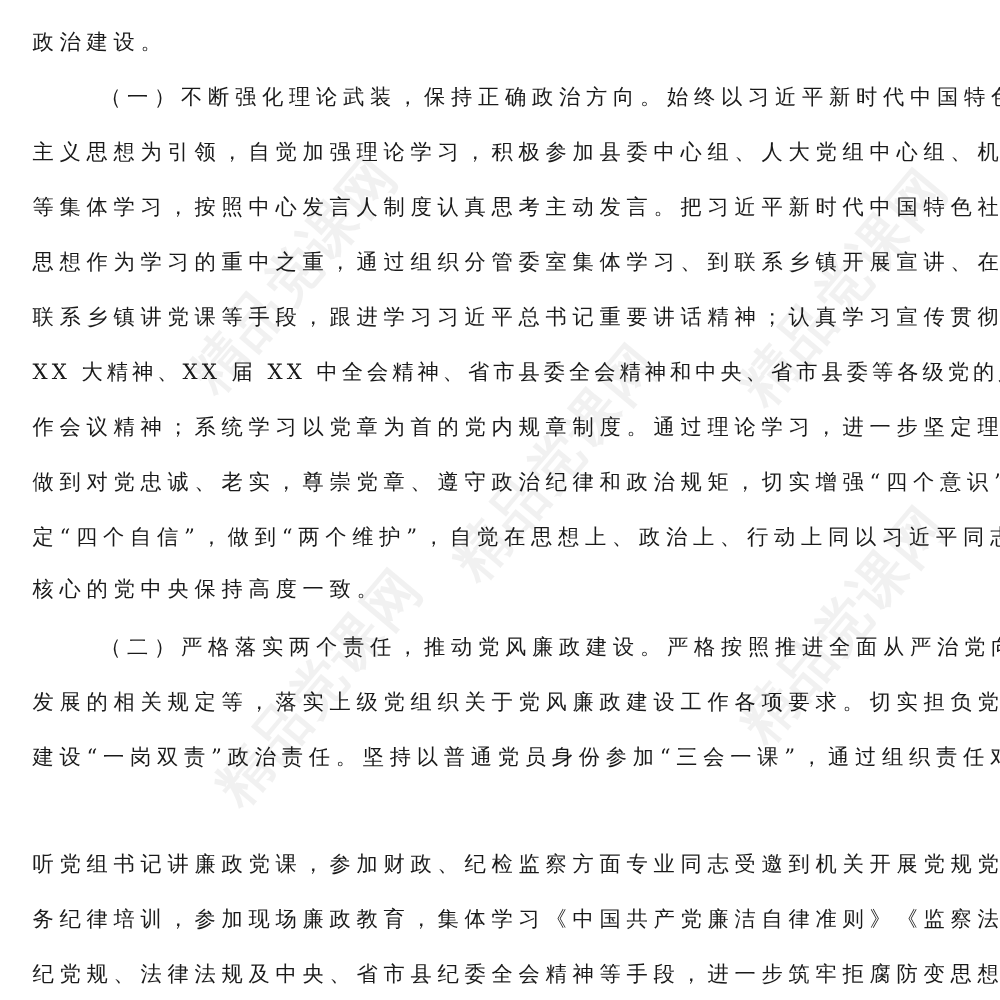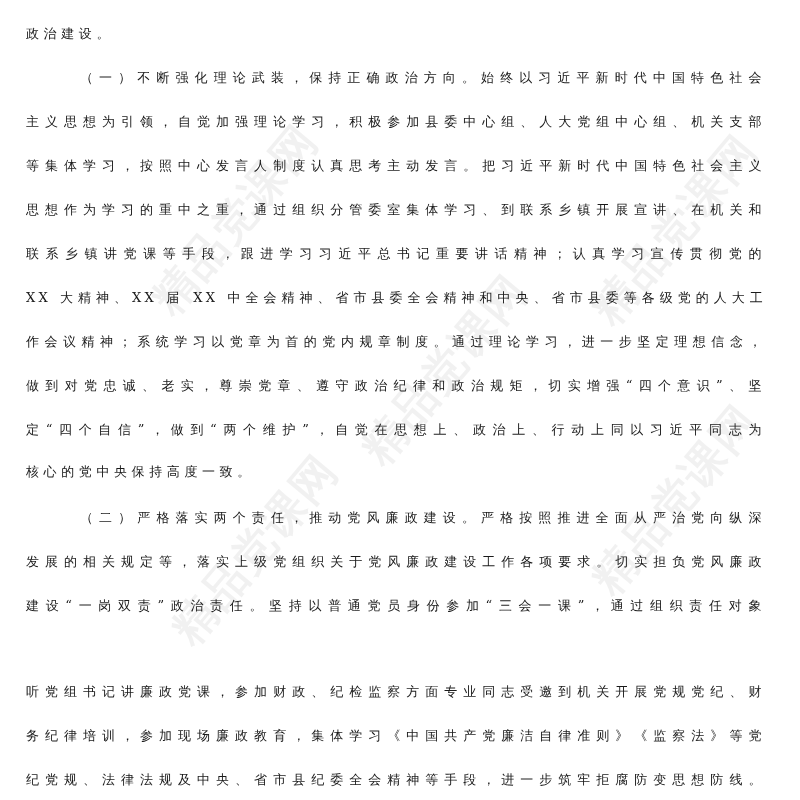--- a/index.html
+++ b/index.html
@@ -17,21 +17,21 @@
     }
     .page {
       position: absolute;
       left: 0; top: 0;
       width: 800px; height: 800px;
     }
     .line {
       position: absolute;
       left: 26px;
       width: 740px;
-      font-size: 13px;
+      font-size: 17px;
       line-height: 24px;
       letter-spacing: 4.6px;
       white-space: nowrap;
       text-align: justify;
       text-align-last: justify;
     }
     .line.last {
       text-align-last: left;
     }
     .line.indent {

